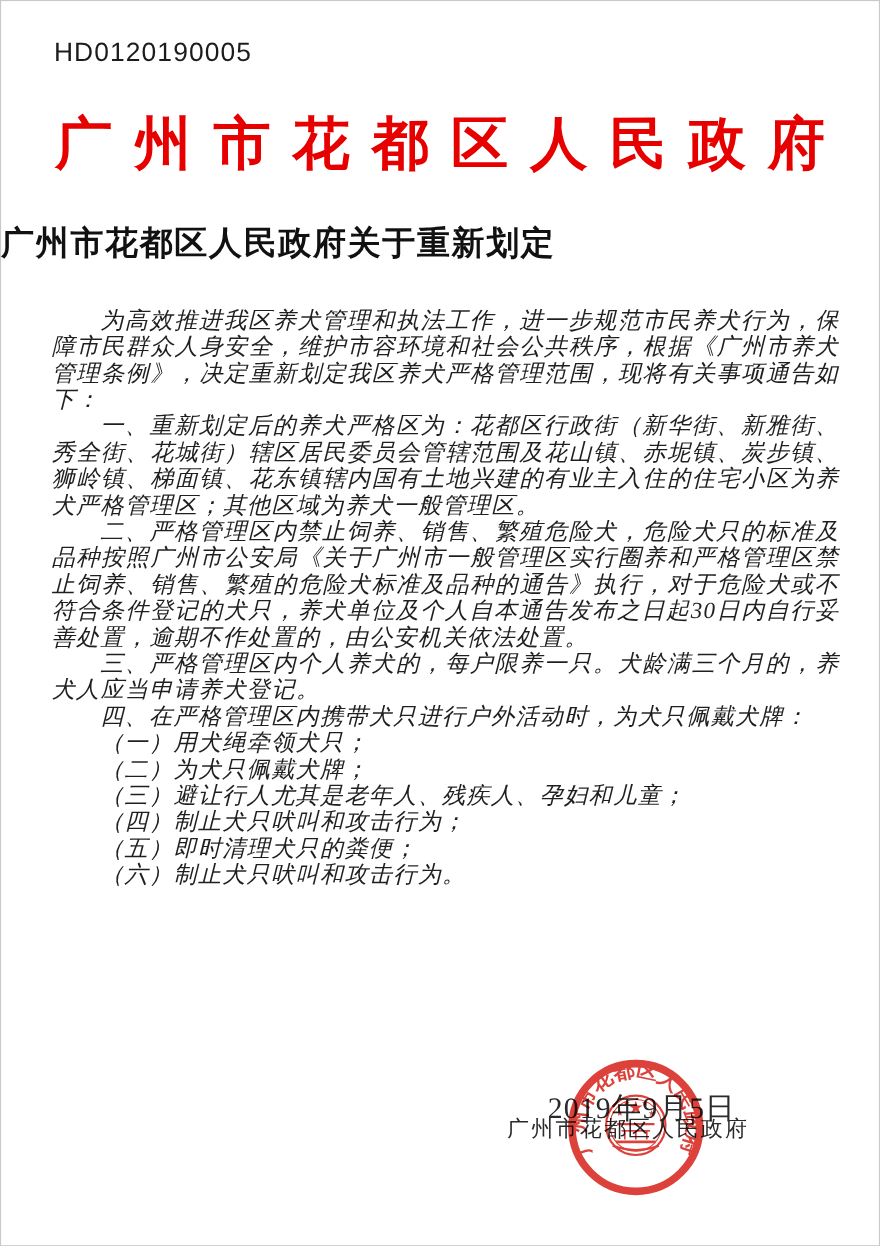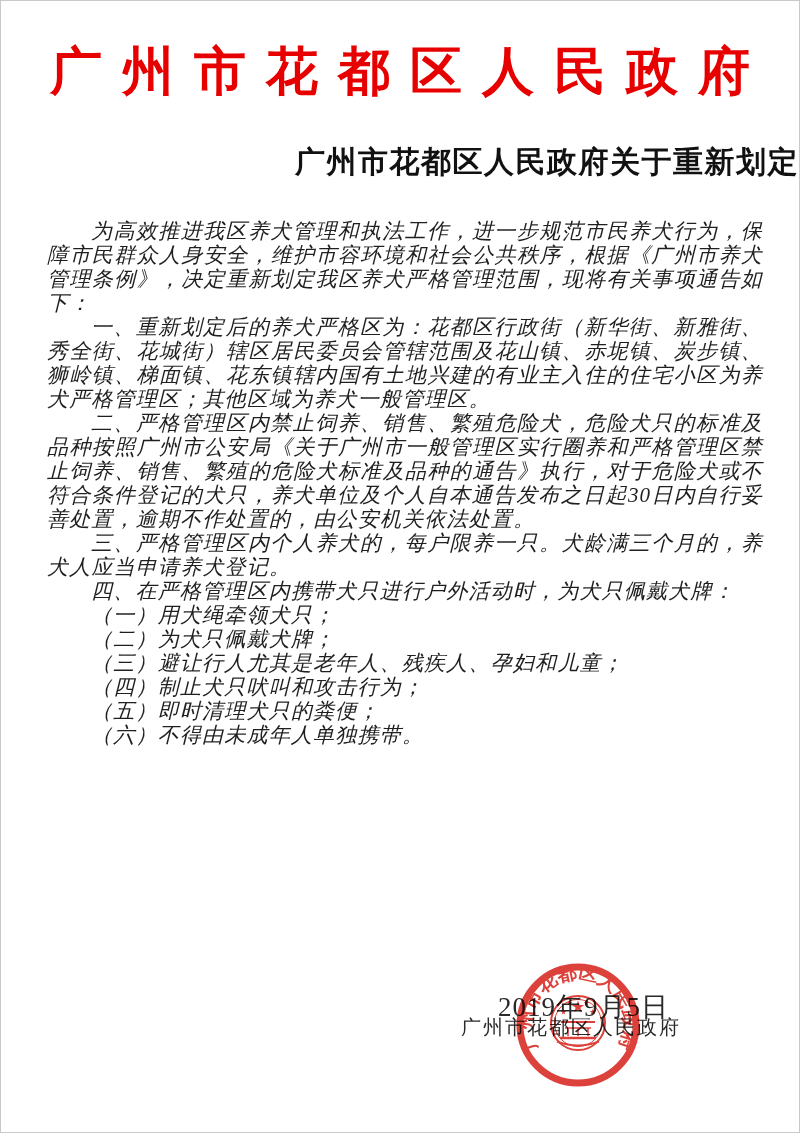--- a/index.html
+++ b/index.html
@@ -28,21 +28,21 @@
     font-size: 52px;
     line-height: 56px;
     font-weight: bold;
     color: #e60000;
     letter-spacing: 20px;
     text-indent: 20px;
     white-space: nowrap;
   }
   .notice-title {
     margin-top: 43px;
-    text-align: right;
+    text-align: left;
     font-weight: bold;
     font-size: 30px;
     line-height: 37px;
     letter-spacing: 1.5px;
     color: #111;
   }
   .doc-number {
     margin-top: 28px;
     text-align: center;
     font-size: 19px;
@@ -99,40 +99,41 @@
     font-family: "Liberation Serif", "DejaVu Serif", serif;
     font-size: 17px;
     font-weight: bold;
   }
 </style>
 </head>
 <body>
 
 <div class="page">
 
+  <div class="archive-code">HD0120190005</div>
 
   <div class="gov-header">广州市花都区人民政府</div>
 
   <div class="notice-title">
     <div>广州市花都区人民政府关于重新划定</div>
   </div>
 
 
   <div class="notice-body">
     <p>为高效推进我区养犬管理和执法工作，进一步规范市民养犬行为，保障市民群众人身安全，维护市容环境和社会公共秩序，根据《广州市养犬管理条例》，决定重新划定我区养犬严格管理范围，现将有关事项通告如下：</p>
     <p>一、重新划定后的养犬严格区为：花都区行政街（新华街、新雅街、秀全街、花城街）辖区居民委员会管辖范围及花山镇、赤坭镇、炭步镇、狮岭镇、梯面镇、花东镇辖内国有土地兴建的有业主入住的住宅小区为养犬严格管理区；其他区域为养犬一般管理区。</p>
     <p>二、严格管理区内禁止饲养、销售、繁殖危险犬，危险犬只的标准及品种按照广州市公安局《关于广州市一般管理区实行圈养和严格管理区禁止饲养、销售、繁殖的危险犬标准及品种的通告》执行，对于危险犬或不符合条件登记的犬只，养犬单位及个人自本通告发布之日起30日内自行妥善处置，逾期不作处置的，由公安机关依法处置。</p>
     <p>三、严格管理区内个人养犬的，每户限养一只。犬龄满三个月的，养犬人应当申请养犬登记。</p>
     <p>四、在严格管理区内携带犬只进行户外活动时，为犬只佩戴犬牌：</p>
     <p>（一）用犬绳牵领犬只；</p>
     <p>（二）为犬只佩戴犬牌；</p>
     <p>（三）避让行人尤其是老年人、残疾人、孕妇和儿童；</p>
     <p>（四）制止犬只吠叫和攻击行为；</p>
     <p>（五）即时清理犬只的粪便；</p>
-    <p>（六）不得由未成年人单独携带。</p>
+    <p>（六）制止犬只吠叫和攻击行为。</p>
   </div>
 
   <div class="signature-name">广州市花都区人民政府</div>
 
   <div class="signature-date">2019年9月5日</div>
 
   <svg class="official-seal" viewBox="0 0 162 162" xmlns="http://www.w3.org/2000/svg">
 
     <circle class="seal-stroke" cx="81" cy="81" r="58" stroke-width="7"></circle>
 

